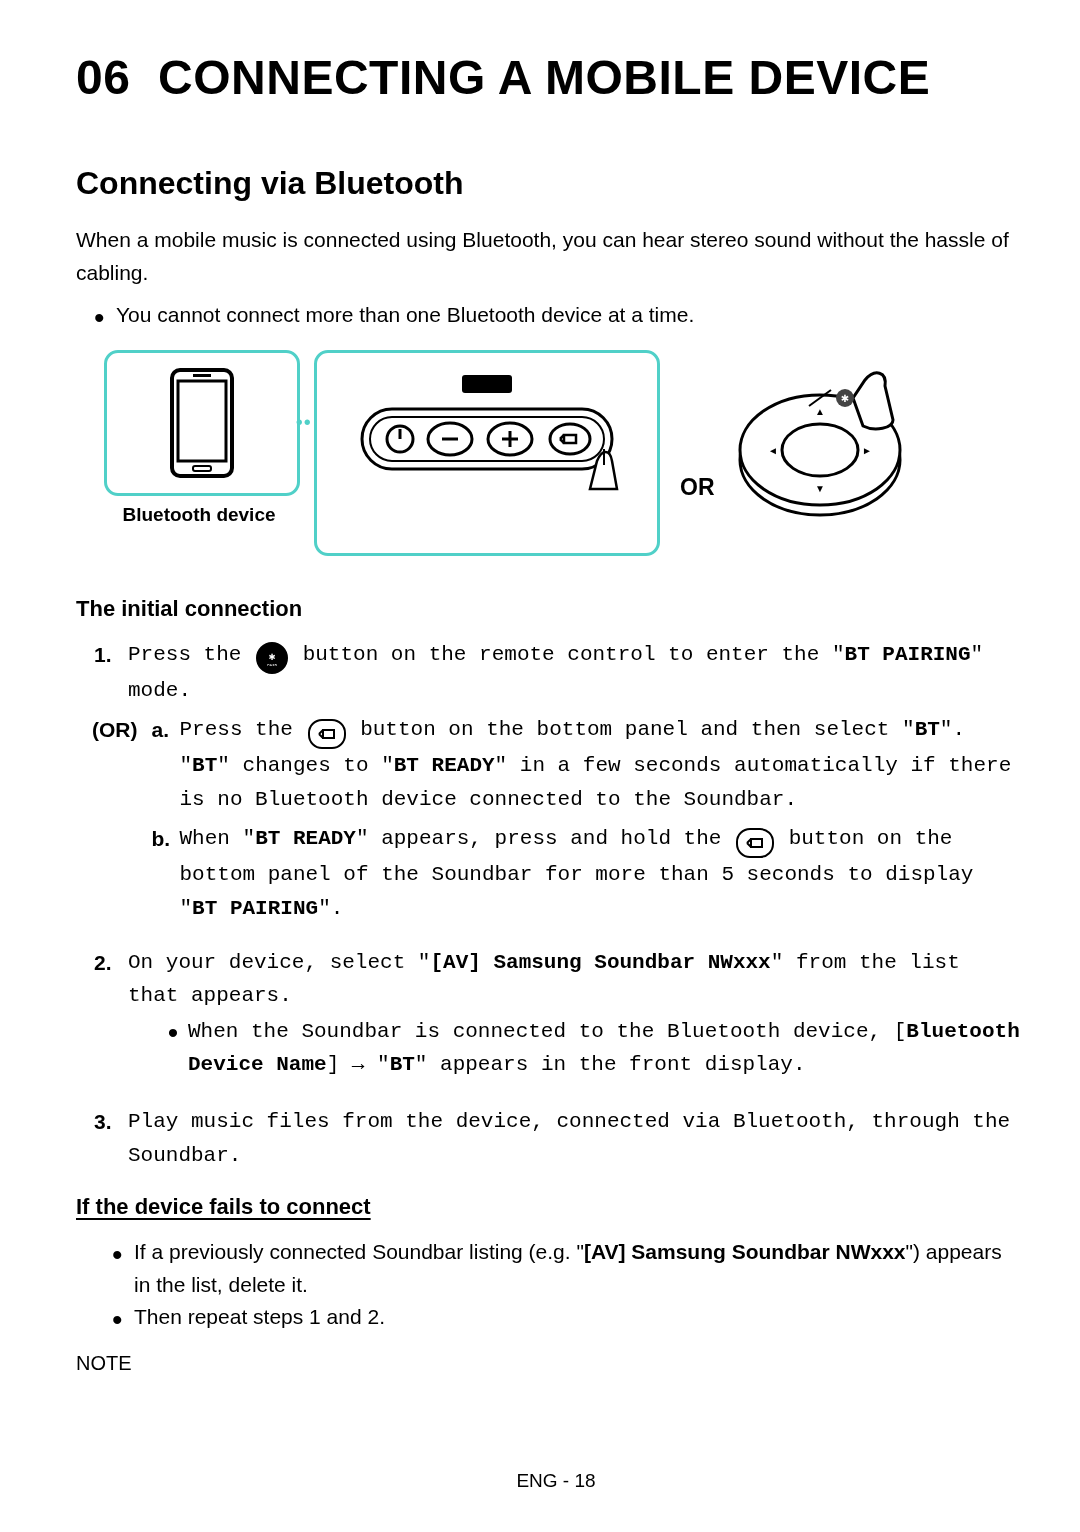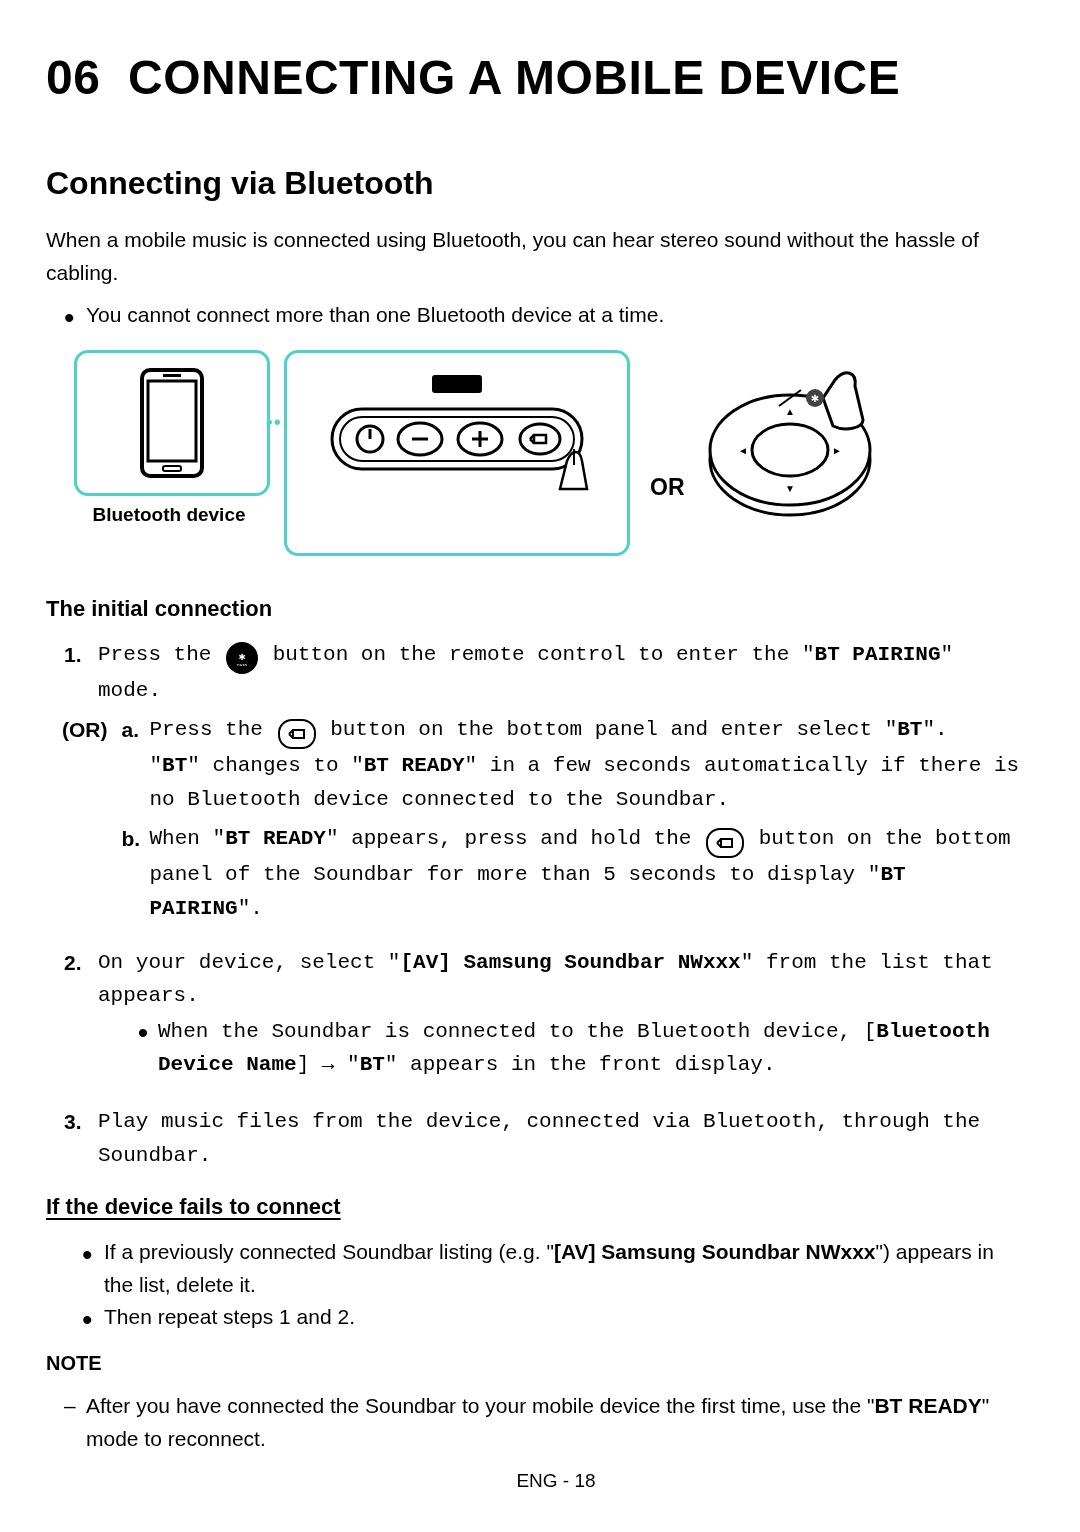--- a/index.html
+++ b/index.html
@@ -7,21 +7,21 @@
     margin: 0;
     padding: 0;
     width: 1080px;
     font-family: Arial, Helvetica, sans-serif;
     color: #000;
     background: #fff;
   }
   .page {
     width: 1080px;
     min-height: 1532px;
-    padding: 50px 58px 40px 46px;
+    padding: 50px 58px 40px 76px;
     box-sizing: border-box;
     position: relative;
   }
   h1.chapter-title {
     font-size: 48px;
     font-weight: 700;
     margin: 0 0 60px 0;
     letter-spacing: 0.5px;
   }
   h2.section-title {
@@ -171,22 +171,22 @@
     background: #000;
     color: #fff;
     width: 28px;
     height: 28px;
     border-radius: 50%;
   }
   .icon-circle svg { display: block; }
   b { font-weight: 700; }
   .note-head {
     font-size: 20px;
-    font-weight: 700;
-    margin: 18px 0 14px 0;
+    font-weight: 400;
+    margin: 18px 0 21px 0;
   }
   .dash-list { list-style: none; padding: 0; margin: 0; }
   .dash-list li {
     position: relative;
     padding-left: 40px;
     font-size: 21px;
     line-height: 1.6;
   }
   .dash-list li::before {
     content: "–";
@@ -317,21 +317,21 @@
         <div class="substep-row">
           <div class="substep-marker">a.</div>
           <div class="step-body">
             <span>Press the </span>
             <span class="icon-circle">
               <svg width="20" height="14">
                   <rect x="6" y="3" width="11" height="8" fill="none" stroke="#000" stroke-width="2"></rect>
                   <path d="M2 7 L6 3 M2 7 L6 11" stroke="#000" stroke-width="2" fill="none"></path>
                 </svg>
             </span>
-            <span> button on the bottom panel and enter select "</span><b>BT</b><span>".</span><br>
+            <span> button on the bottom panel and then select "</span><b>BT</b><span>".</span><br>
             <span>"</span><b>BT</b><span>" changes to "</span><b>BT READY</b><span>" in a few seconds automatically if there is no Bluetooth device connected to the Soundbar.</span>
           </div>
         </div>
         <div class="substep-row">
           <div class="substep-marker">b.</div>
           <div class="step-body">
             <span>When "</span><b>BT READY</b><span>" appears, press and hold the </span>
             <span class="icon-circle">
               <svg width="20" height="14">
                   <rect x="6" y="3" width="11" height="8" fill="none" stroke="#000" stroke-width="2"></rect>
@@ -366,21 +366,16 @@
   <h3 class="subhead underline" style="margin-top:22px;">If the device fails to connect</h3>
 
   <ul class="dot" style="margin-left:18px;">
     <li>
       <span>If a previously connected Soundbar listing (e.g. "</span><b>[AV] Samsung Soundbar NWxxx</b><span>") appears in the list, delete it.</span>
     </li>
     <li>Then repeat steps 1 and 2.</li>
   </ul>
 
   <div class="note-head">NOTE</div>
-  <ul class="dash-list">
-    <li>
-      <span>After you have connected the Soundbar to your mobile device the first time, use the "</span><b>BT READY</b><span>" mode to reconnect.</span>
-    </li>
-  </ul>
 
   <div class="footer">ENG - 18</div>
 
 </div>
 
 </body></html>

